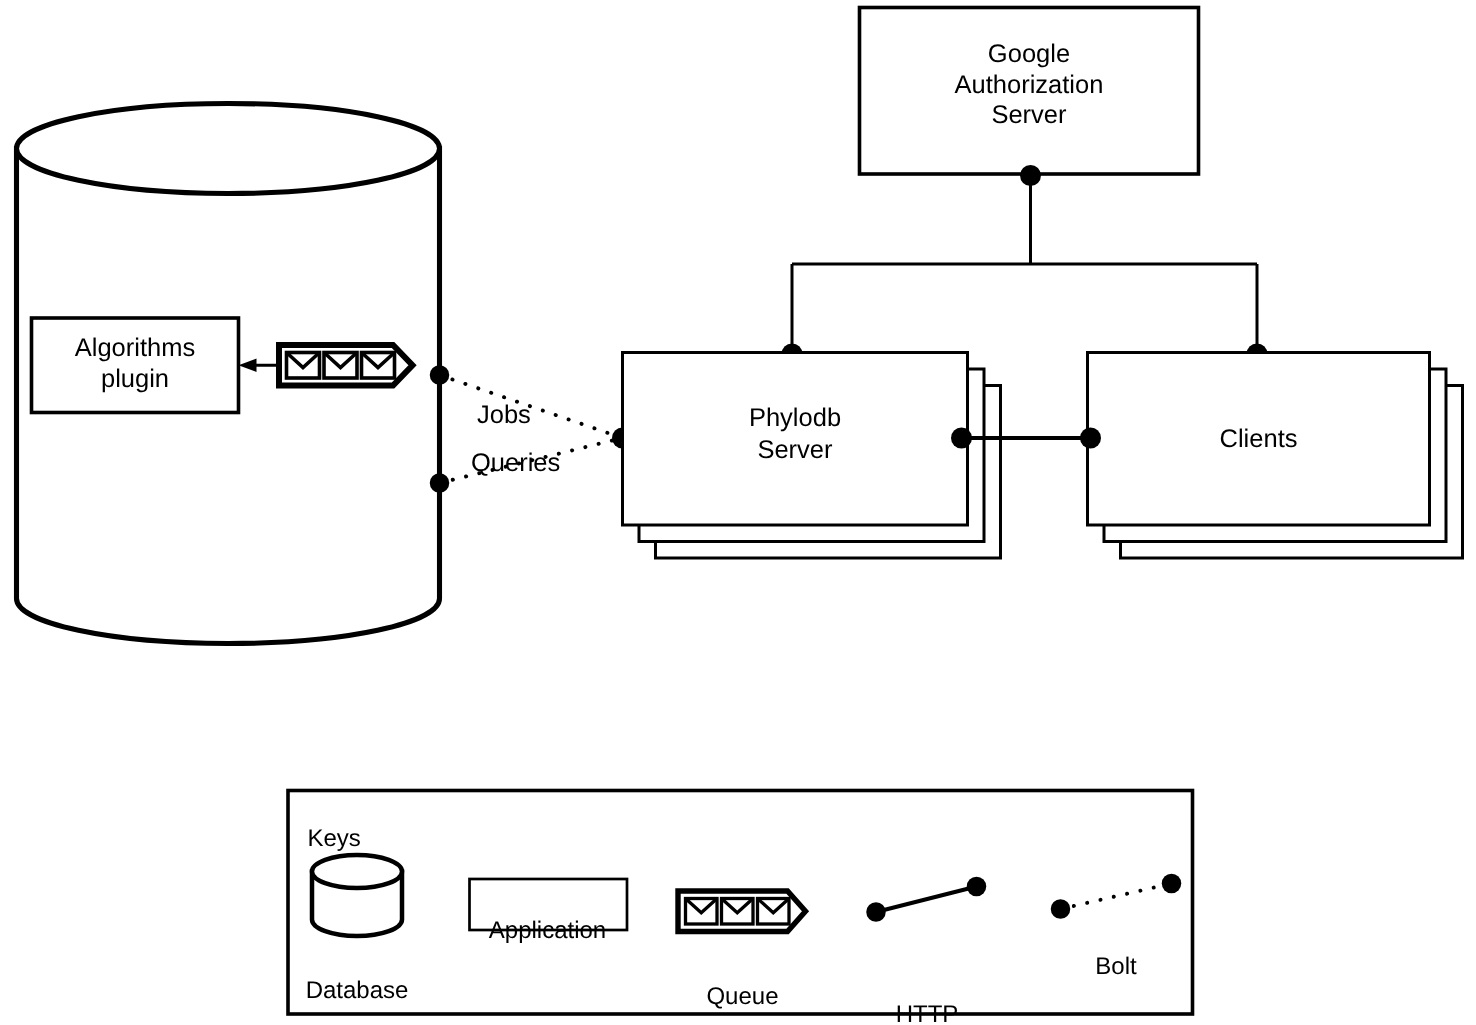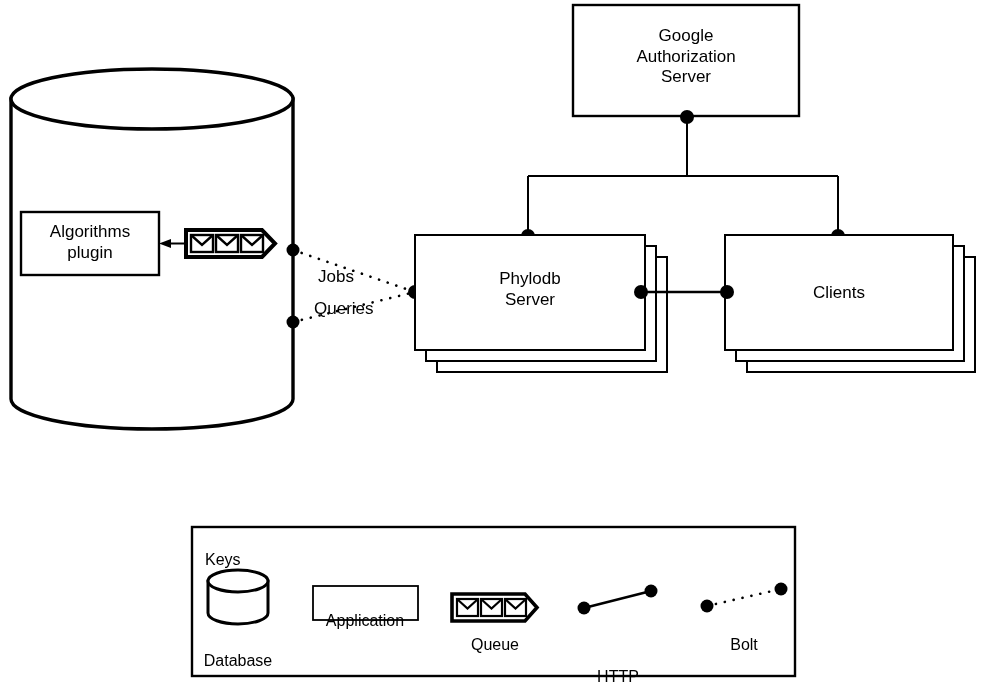--- a/index.html
+++ b/index.html
@@ -152,19 +152,19 @@
   <div class="lbl lbl-17 lbl-left" style="left:318px; top:267px;">Jobs</div>
 
   <div class="lbl lbl-17 lbl-left" style="left:314px; top:299px;">Queries</div>
 
   <div class="lbl lbl-16 lbl-left" style="left:205px; top:550px;">Keys</div>
 
   <div class="lbl lbl-16" style="left:183px; top:651px; width:110px;">Database</div>
 
   <div class="lbl lbl-16" style="left:310px; top:611px; width:110px;">Application</div>
 
-  <div class="lbl lbl-16" style="left:440px; top:635px; width:110px;">Queue</div>
+  <div class="lbl lbl-16" style="left:440px; top:655px; width:110px;">Queue</div>
 
   <div class="lbl lbl-16" style="left:563px; top:667px; width:110px;">HTTP</div>
 
   <div class="lbl lbl-16" style="left:689px; top:635px; width:110px;">Bolt</div>
 
 </div>
 
 </body></html>

